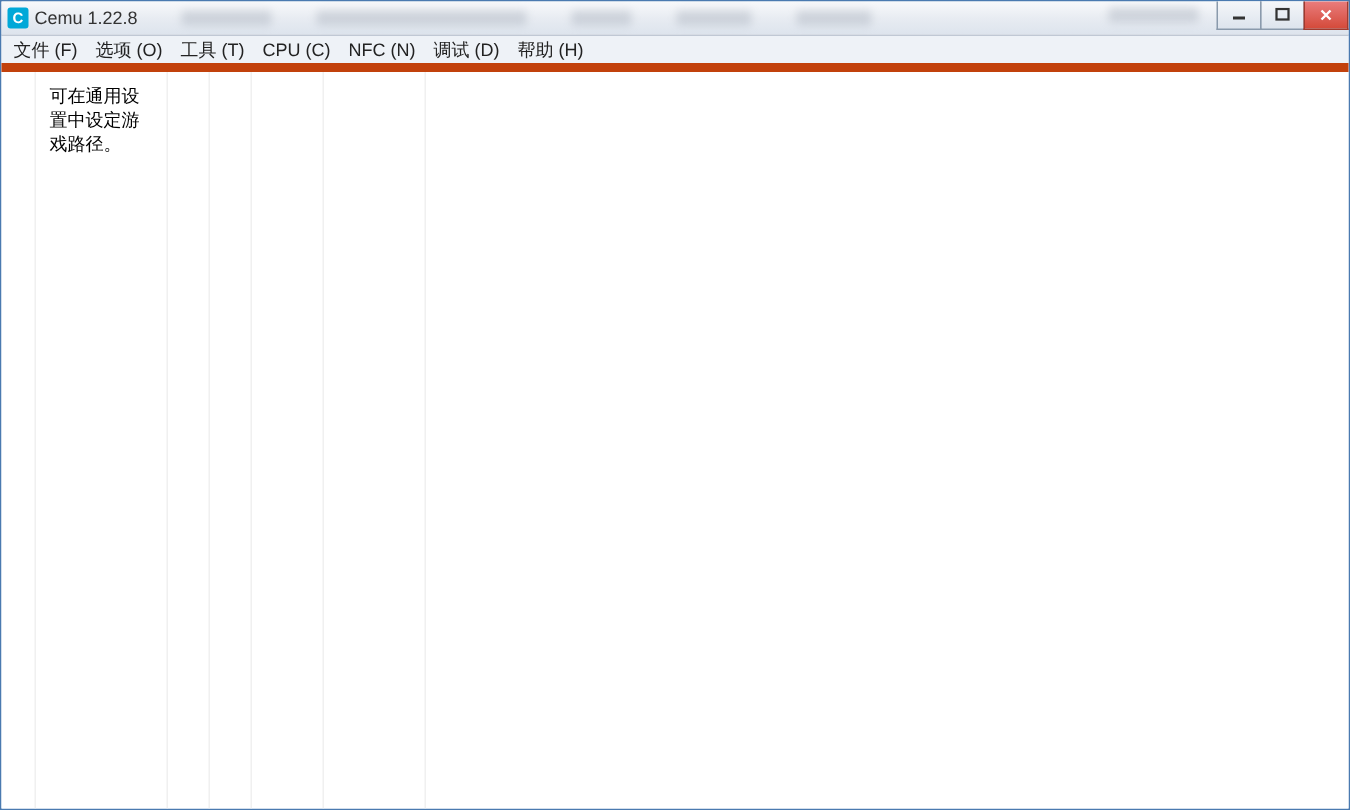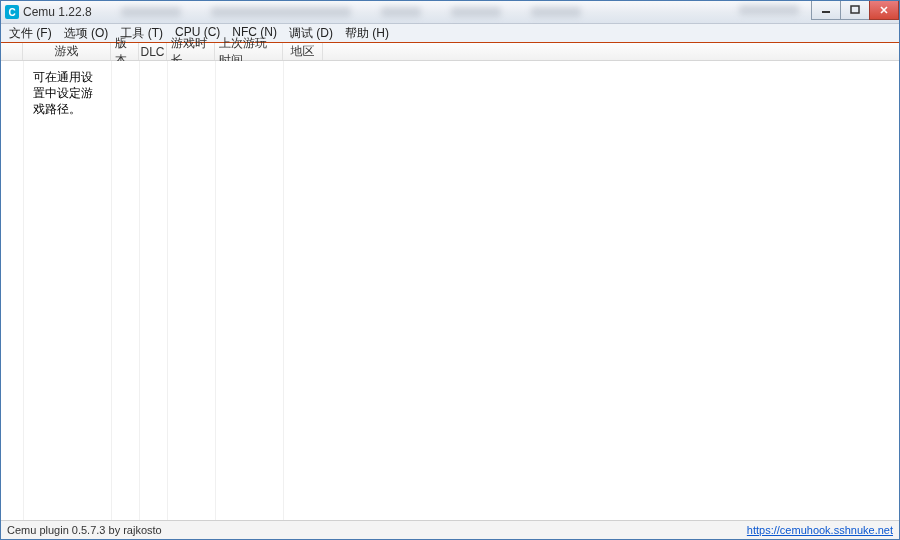--- a/index.html
+++ b/index.html
@@ -7,21 +7,21 @@
 .titlebar{height:22px;background:linear-gradient(to bottom,#f8f9fb 0%,#e8ecf2 50%,#dde4ed 100%);border-bottom:1px solid #c0c8d4;display:flex;align-items:center;padding-left:4px;position:relative}
 .app-icon{width:14px;height:14px;background:#00a8d8;border-radius:2px;display:flex;align-items:center;justify-content:center;color:#fff;font-size:10px;font-weight:bold;margin-right:4px}
 .title-text{font-size:12px;color:#333}
 .blurred-bg{position:absolute;left:100px;right:90px;top:2px;bottom:2px;display:flex;align-items:center;gap:30px;padding-left:20px;opacity:.35}
 .blur-item{height:10px;background:#9aa3b0;border-radius:2px;filter:blur(3px)}
 .blur-right{position:absolute;right:100px;top:4px;width:60px;height:10px;background:#9aa3b0;filter:blur(3px);opacity:.35;border-radius:2px}
 .win-controls{margin-left:auto;display:flex;height:18px;margin-top:-4px}
 .win-btn{width:28px;height:18px;border:1px solid #8a9aac;border-top:none;background:linear-gradient(to bottom,#f4f6f9,#dde4ed);display:flex;align-items:center;justify-content:center;font-size:10px;color:#333;margin-left:-1px;cursor:pointer}
 .win-btn.close{background:linear-gradient(to bottom,#e97c7c,#d44a3a);color:#fff;border-color:#a03a2e;border-top-right-radius:0}
 .win-btn svg{display:block}
-.menubar{height:18px;background:#eef2f7;border-bottom:1px solid #c2410c;display:flex;padding:0 2px;gap:0}
+.menubar{height:18px;background:#eef2f7;border-bottom:6px solid #c2410c;display:flex;align-items:center;padding:0 2px;gap:0}
 .menu-item{padding:1px 6px;font-size:12px;color:#222;cursor:pointer}
 .columns{height:17px;background:linear-gradient(to bottom,#fdfdfd,#f1f1f1);border-bottom:1px solid #d6d6d6;display:flex;align-items:stretch}
 .col{border-right:1px solid #e0e0e0;display:flex;align-items:center;justify-content:center;font-size:12px;color:#333;cursor:pointer;padding:0 4px;box-sizing:border-box}
 .content{flex:1;background:#fff;position:relative;overflow:hidden}
 .placeholder-msg{position:absolute;left:32px;top:8px;width:60px;font-size:12px;color:#000;line-height:1.35}
 .col-lines{position:absolute;top:0;bottom:0;width:1px;background:#f0f0f0}
 .statusbar{height:18px;background:#f4f4f4;border-top:1px solid #d0d0d0;display:flex;align-items:center;padding:0 6px;font-size:11px;color:#333}
 .statusbar a{margin-left:auto;color:#0b57d0;text-decoration:underline;cursor:pointer}
 </style>
 </head>
@@ -62,38 +62,25 @@
   <div class="menubar">
     <div class="menu-item">文件 (F)</div>
     <div class="menu-item">选项 (O)</div>
     <div class="menu-item">工具 (T)</div>
     <div class="menu-item">CPU (C)</div>
     <div class="menu-item">NFC (N)</div>
     <div class="menu-item">调试 (D)</div>
     <div class="menu-item">帮助 (H)</div>
   </div>
 
-  <div class="columns">
-    <div class="col" style="width:22px"></div>
-    <div class="col" style="width:88px">游戏</div>
-    <div class="col" style="width:28px">版本</div>
-    <div class="col" style="width:28px">DLC</div>
-    <div class="col" style="width:48px">游戏时长</div>
-    <div class="col" style="width:68px">上次游玩时间</div>
-    <div class="col" style="width:40px">地区</div>
-  </div>
 
   <div class="content">
     <div class="col-lines" style="left:22px"></div>
     <div class="col-lines" style="left:110px"></div>
     <div class="col-lines" style="left:138px"></div>
     <div class="col-lines" style="left:166px"></div>
     <div class="col-lines" style="left:214px"></div>
     <div class="col-lines" style="left:282px"></div>
     <div class="placeholder-msg">可在通用设置中设定游戏路径。</div>
   </div>
 
-  <div class="statusbar">
-    <span>Cemu plugin 0.5.7.3 by rajkosto</span>
-    <a>https://cemuhook.sshnuke.net</a>
-  </div>
 
 </div>
 
 </body></html>

